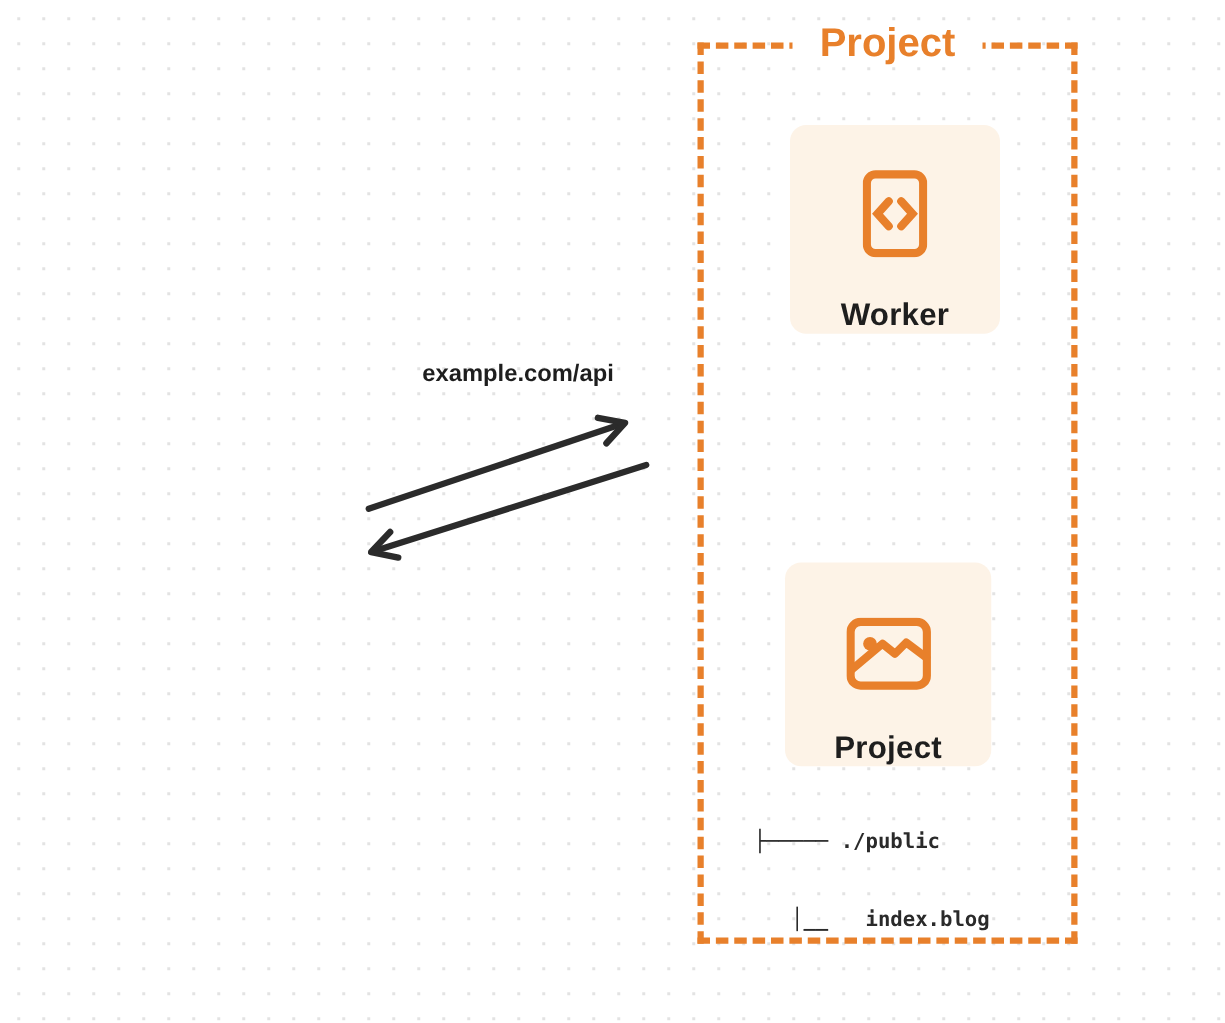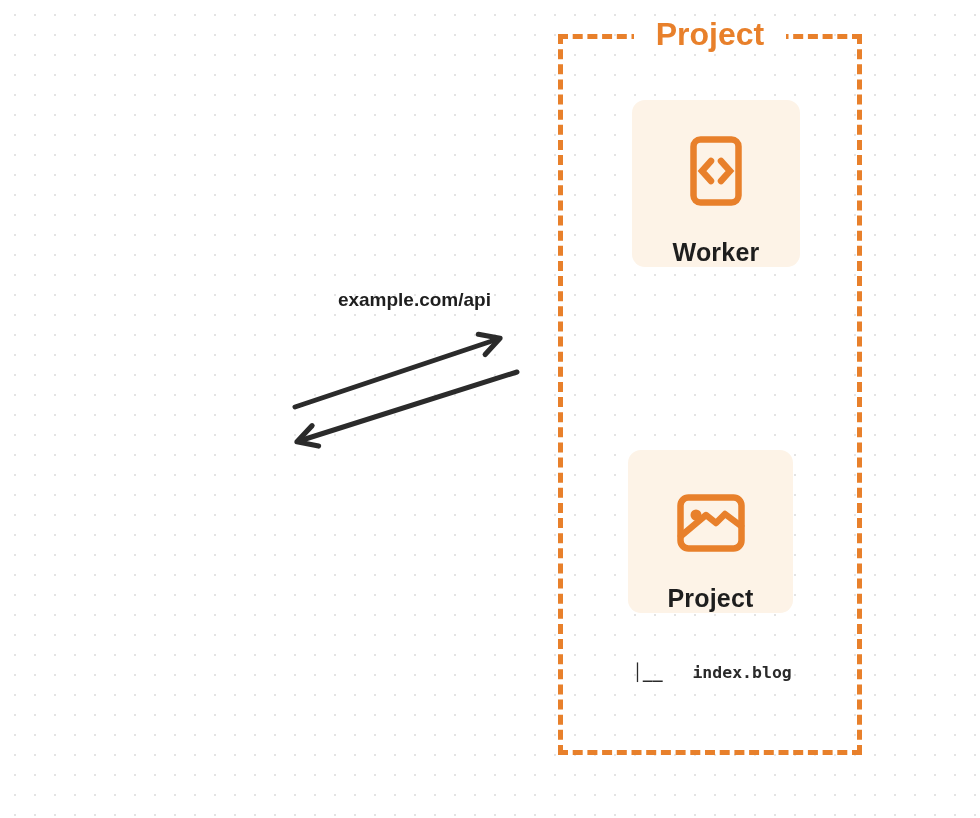--- a/index.html
+++ b/index.html
@@ -143,17 +143,18 @@
       <svg width="68" height="58" viewBox="0 0 68 58" fill="none">
         <rect x="3.5" y="3.5" width="61" height="51" rx="8" stroke-width="6.5"></rect>
         <circle class="icon-fill" cx="19" cy="21" r="5.5" stroke="none"></circle>
         <path d="M4 42 L29 21 L39 29 L48 20 L64 32" stroke-width="6.5" stroke-linecap="round" stroke-linejoin="round"></path>
       </svg>
     </span>
     <span class="box-label">Project</span>
   </div>
 
   <div class="file-tree">
+    <div>├───── ./public</div>
     <div>   │__   index.blog</div>
     
   </div>
 
 </div>
 
 </body></html>

